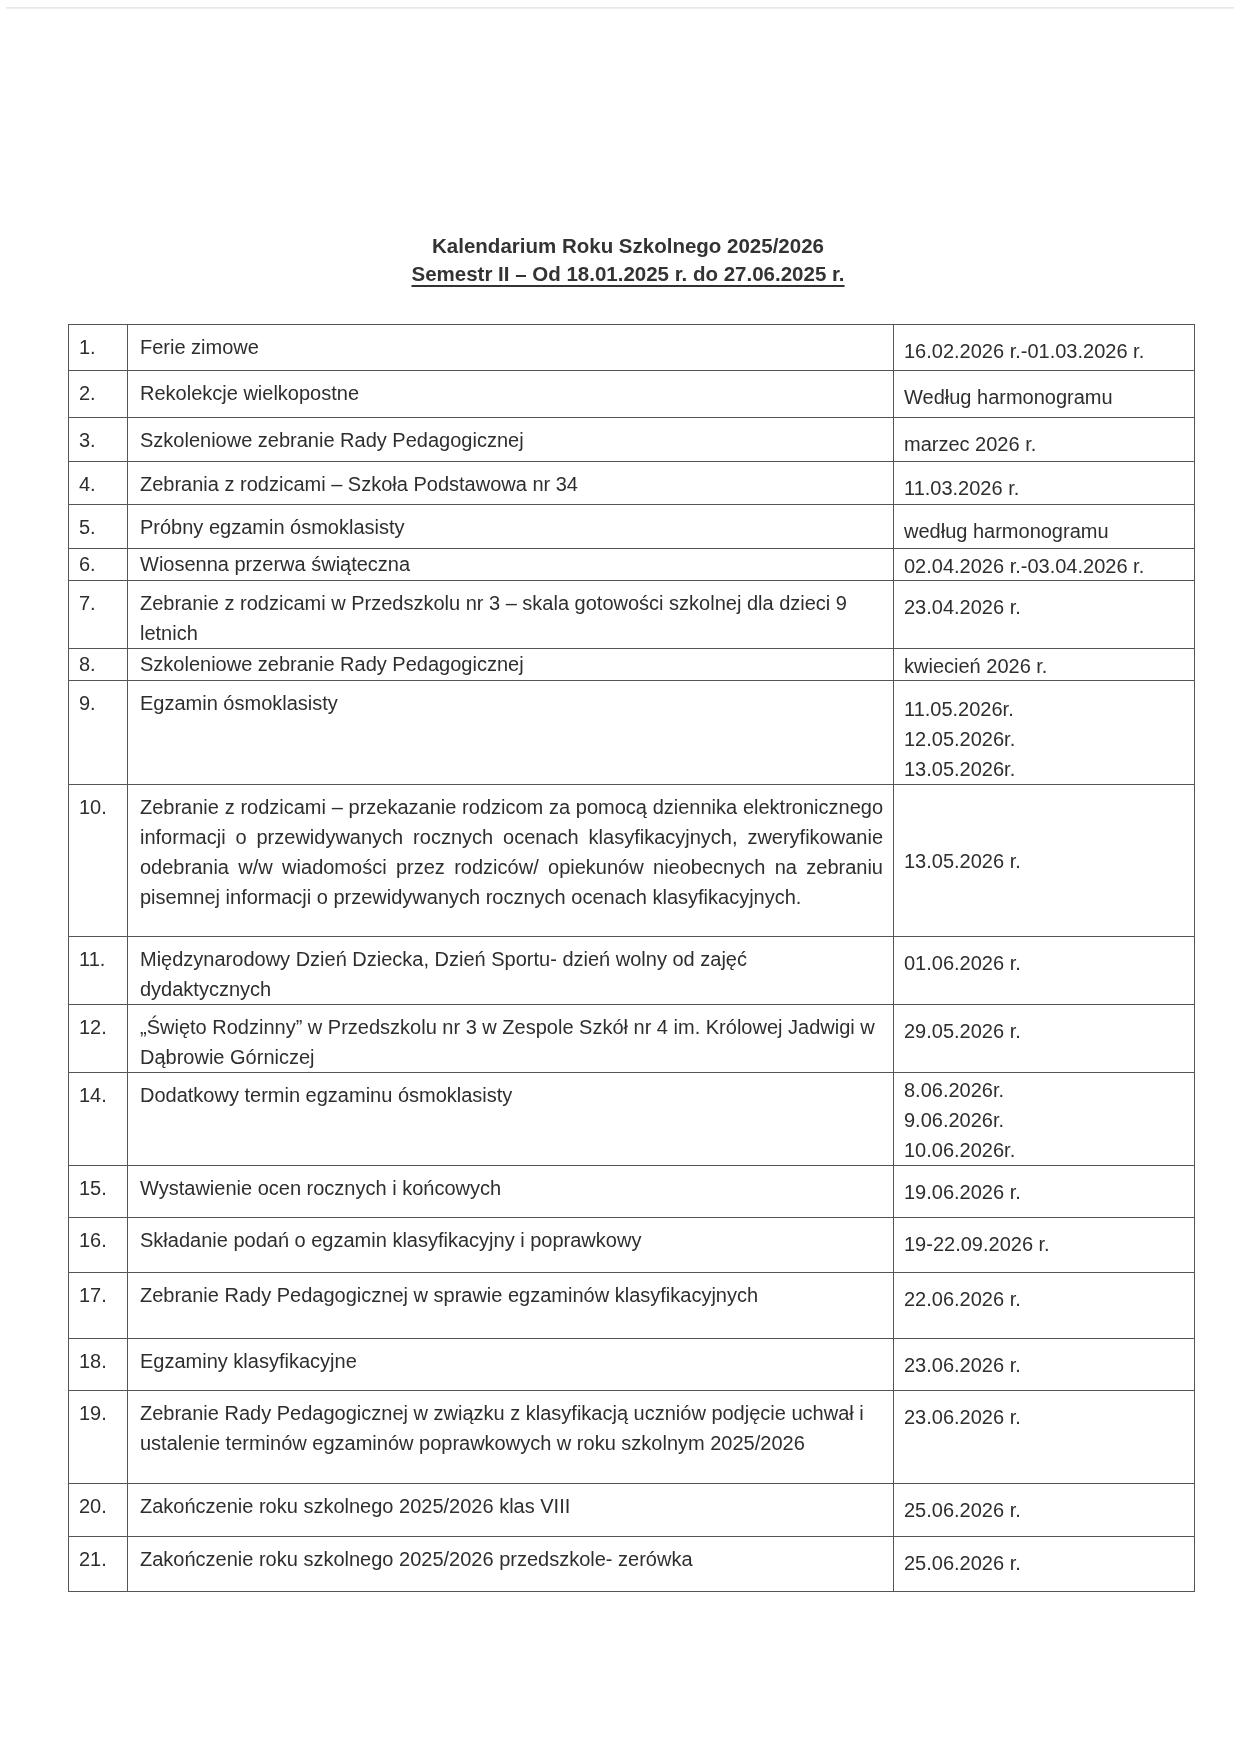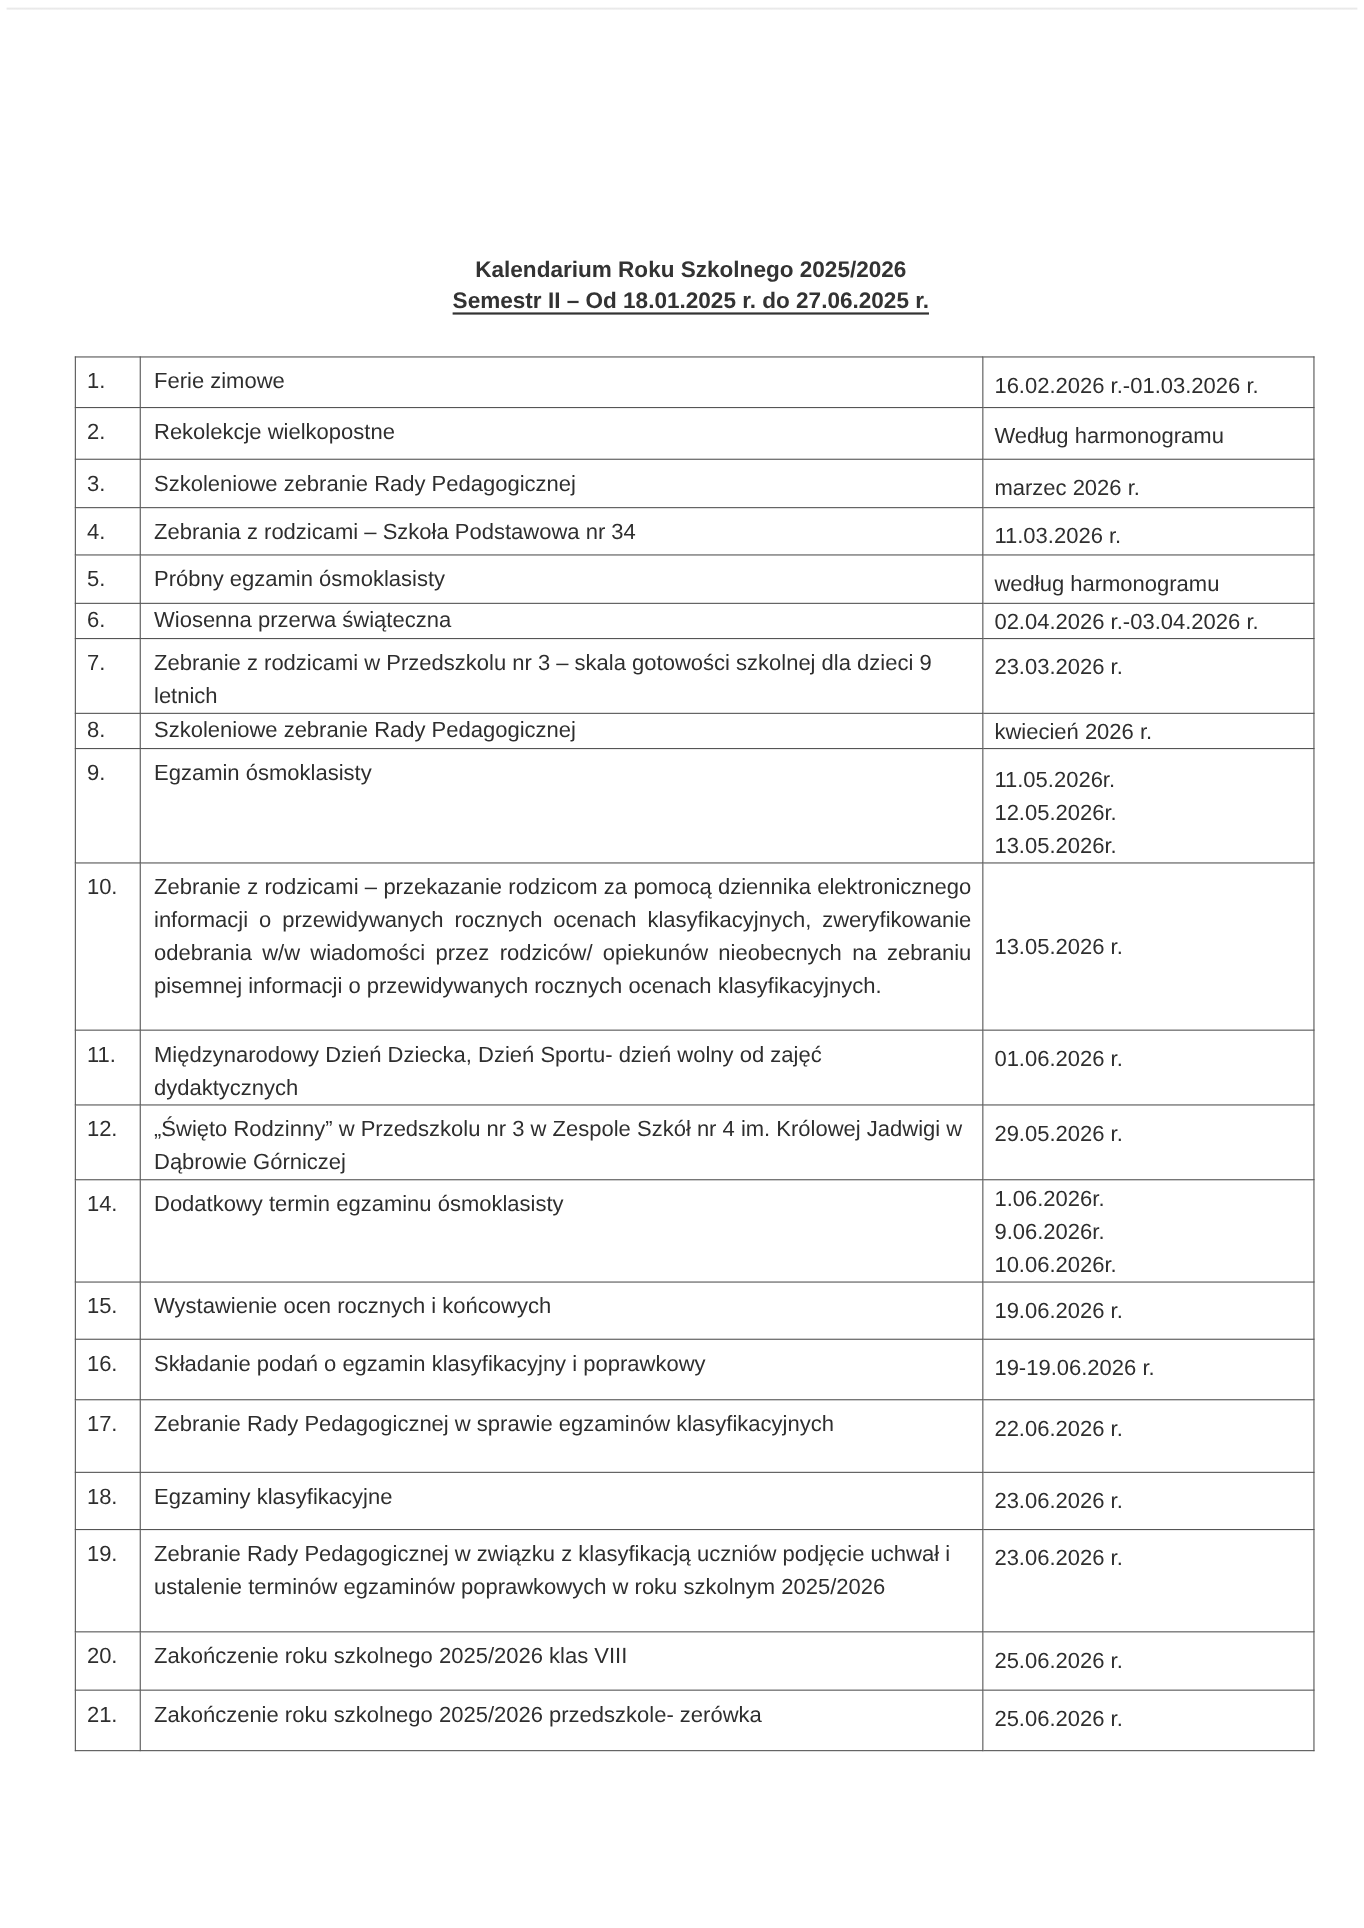--- a/index.html
+++ b/index.html
@@ -85,21 +85,21 @@
         <td class="num">6.</td>
         <td class="desc">Wiosenna przerwa świąteczna</td>
         <td class="date">
           <span class="date-line">02.04.2026 r.-03.04.2026 r.</span>
         </td>
       </tr>
       <tr style="height: 63px;">
         <td class="num">7.</td>
         <td class="desc">Zebranie z rodzicami w Przedszkolu nr 3 – skala gotowości szkolnej dla dzieci 9 letnich</td>
         <td class="date">
-          <span class="date-line">23.03.2026 r.</span>
+          <span class="date-line">23.04.2026 r.</span>
         </td>
       </tr>
       <tr class="tight" style="height: 32px;">
         <td class="num">8.</td>
         <td class="desc">Szkoleniowe zebranie Rady Pedagogicznej</td>
         <td class="date">
           <span class="date-line">kwiecień 2026 r.</span>
         </td>
       </tr>
       <tr style="height: 92px;">
@@ -129,37 +129,37 @@
         <td class="num">12.</td>
         <td class="desc">„Święto Rodzinny” w Przedszkolu nr 3 w Zespole Szkół nr 4 im. Królowej Jadwigi  w Dąbrowie Górniczej</td>
         <td class="date">
           <span class="date-line">29.05.2026 r.</span>
         </td>
       </tr>
       <tr style="height: 92px;">
         <td class="num">14.</td>
         <td class="desc">Dodatkowy termin egzaminu ósmoklasisty</td>
         <td class="date" style="padding-top: 2px;">
-          <span class="date-line">1.06.2026r.</span>
+          <span class="date-line">8.06.2026r.</span>
           <span class="date-line">9.06.2026r.</span>
           <span class="date-line">10.06.2026r.</span>
         </td>
       </tr>
       <tr style="height: 52px;">
         <td class="num">15.</td>
         <td class="desc">Wystawienie ocen rocznych i końcowych</td>
         <td class="date">
           <span class="date-line">19.06.2026 r.</span>
         </td>
       </tr>
       <tr style="height: 55px;">
         <td class="num">16.</td>
         <td class="desc">Składanie podań o egzamin klasyfikacyjny i poprawkowy</td>
         <td class="date">
-          <span class="date-line">19-19.06.2026 r.</span>
+          <span class="date-line">19-22.09.2026 r.</span>
         </td>
       </tr>
       <tr style="height: 66px;">
         <td class="num">17.</td>
         <td class="desc">Zebranie  Rady Pedagogicznej w sprawie egzaminów klasyfikacyjnych</td>
         <td class="date">
           <span class="date-line">22.06.2026 r.</span>
         </td>
       </tr>
       <tr style="height: 52px;">

